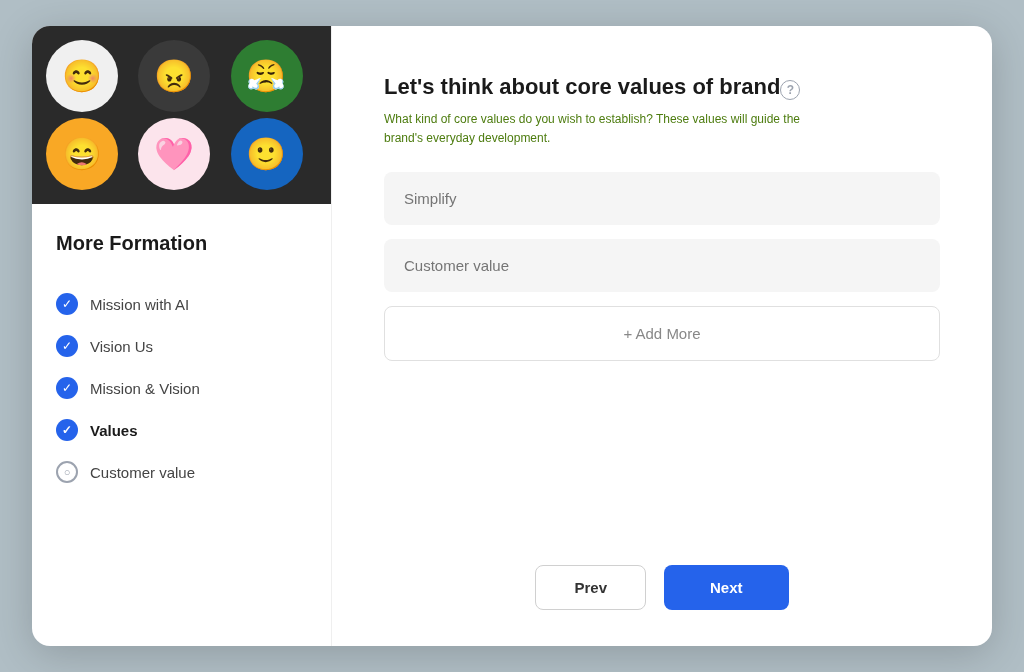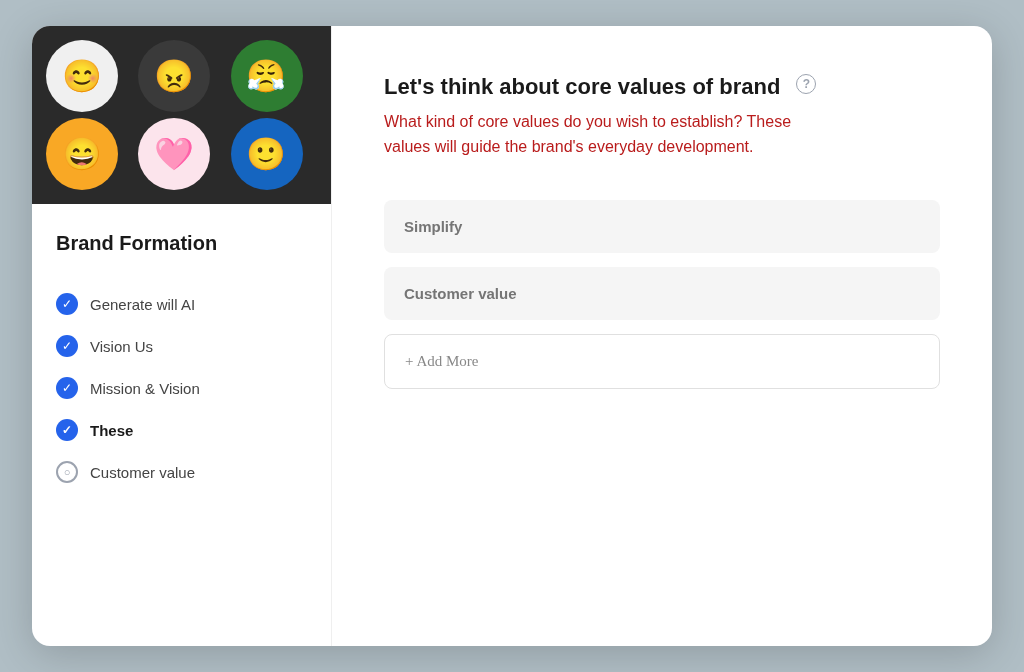--- a/index.html
+++ b/index.html
@@ -98,67 +98,65 @@
       padding: 48px 52px 36px;
       display: flex;
       flex-direction: column;
     }
     .main-title {
       font-size: 22px;
       font-weight: 700;
       color: #1a1a1a;
       margin-bottom: 10px;
       display: flex;
-      align-items: flex-start;
-      gap: 16px;
+      align-items: flex-end;
+      gap: 0;
     }
     .help-icon {
       width: 20px;
       height: 20px;
       border-radius: 50%;
       border: 1.5px solid #9ca3af;
       color: #9ca3af;
       font-size: 12px;
       display: flex;
       align-items: center;
       justify-content: center;
       cursor: pointer;
       flex-shrink: 0;
     }
     .main-desc {
-      font-size: 16px;
-      color: #b91c1c;
-      margin-bottom: 40px;
+      font-size: 12px;
+      color: #4d7c0f;
+      margin-bottom: 25px;
       line-height: 1.55;
       max-width: 440px;
     }
     .value-input {
       width: 100%;
       background: #f5f5f5;
       border: none;
       border-radius: 8px;
       padding: 18px 20px;
       font-size: 15px;
       color: #701a75;
       margin-bottom: 14px;
       outline: none;
-      font-weight: bold;
     }
     .add-more-btn {
       width: 100%;
       background: #fff;
       border: 1.5px solid #e0e0e0;
       border-radius: 8px;
       padding: 18px 20px;
       font-size: 15px;
       color: #888;
       cursor: pointer;
-      text-align: left;
+      text-align: center;
       margin-bottom: auto;
-      font-family: Liberation Serif, serif;
     }
     .footer {
       display: flex;
       justify-content: center;
       gap: 18px;
       margin-top: 40px;
     }
     .btn-prev {
       padding: 13px 38px;
       border-radius: 8px;
@@ -188,50 +186,54 @@
   <div class="sidebar">
     <div class="avatar-grid">
       <div class="avatar-cell">😊</div>
       <div class="avatar-cell dark">😠</div>
       <div class="avatar-cell green">😤</div>
       <div class="avatar-cell yellow">😄</div>
       <div class="avatar-cell" style="background:#fce4ec;">🩷</div>
       <div class="avatar-cell blue">🙂</div>
     </div>
     <div class="sidebar-content">
-      <div class="brand-title">Brand Formation</div>
-      <div class="nav-item">
-        <span class="check-icon filled">✓</span>
-        <span>Generate will AI</span>
+      <div class="brand-title">More Formation</div>
+      <div class="nav-item">
+        <span class="check-icon filled">✓</span>
+        <span>Mission with AI</span>
       </div>
       <div class="nav-item">
         <span class="check-icon filled">✓</span>
         <span>Vision Us</span>
       </div>
       <div class="nav-item">
         <span class="check-icon filled">✓</span>
         <span>Mission &amp; Vision</span>
       </div>
       <div class="nav-item active">
         <span class="check-icon filled">✓</span>
-        <span>These</span>
+        <span>Values</span>
       </div>
       <div class="nav-item">
         <span class="check-icon outline">○</span>
         <span>Customer value</span>
       </div>
     </div>
   </div>
 
   <div class="main">
     <div class="main-title">
       <span>Let's think about core values of brand</span>
       <span class="help-icon">?</span>
     </div>
     <div class="main-desc">What kind of core values do you wish to establish? These values will guide the brand's everyday development.</div>
 
     <input class="value-input" type="text" placeholder="Simplify" style="">
     <input class="value-input" type="text" placeholder="Customer value" style="">
 
     <button class="add-more-btn">+ Add More</button>
 
+    <div class="footer">
+      <button class="btn-prev">Prev</button>
+      <button class="btn-next">Next</button>
+    </div>
   </div>
 </div>
 
 </body></html>

